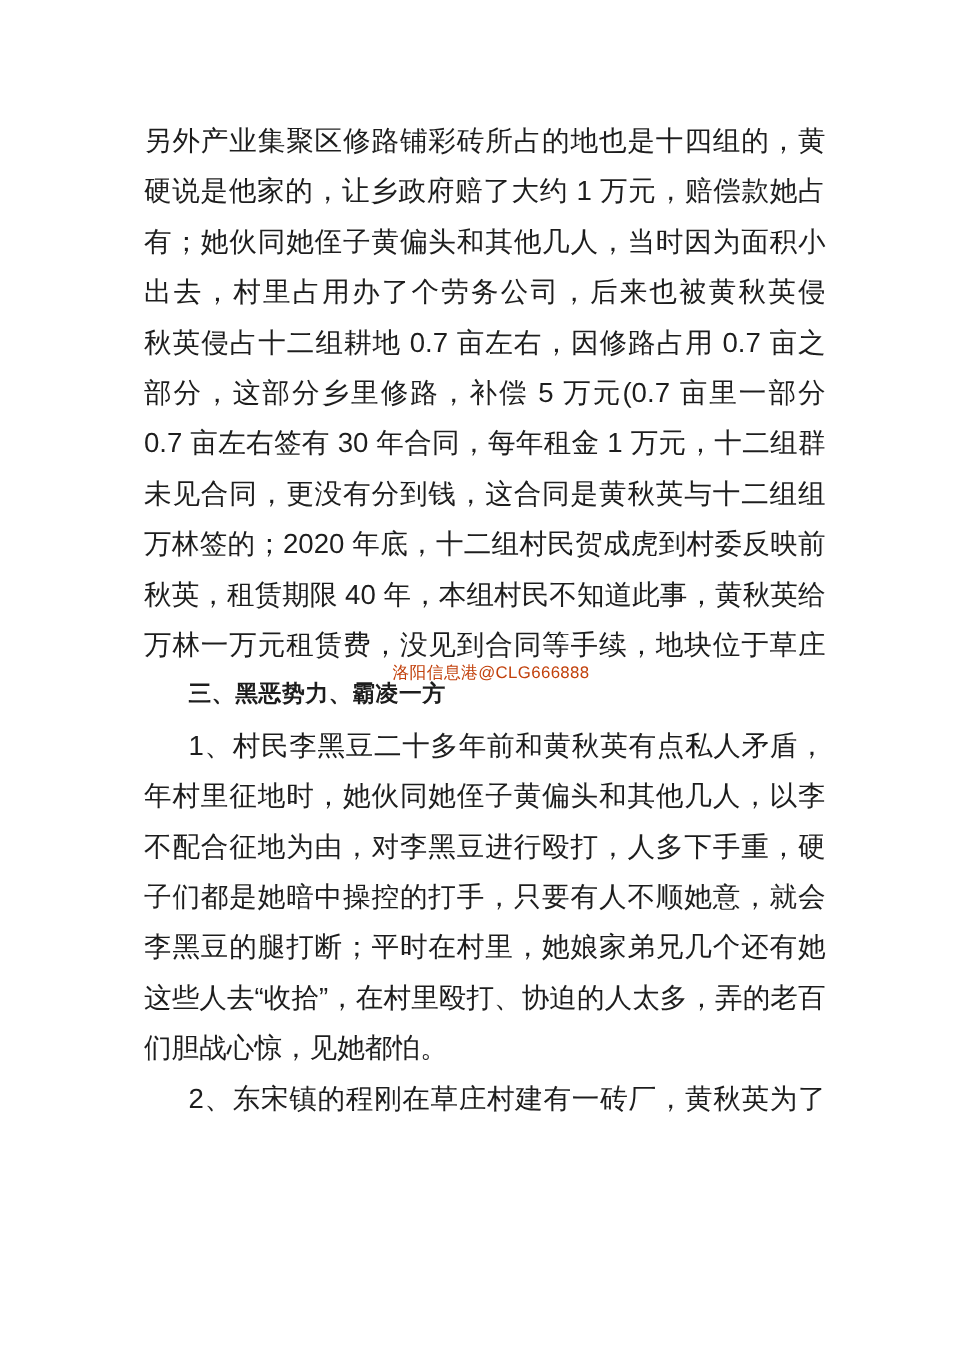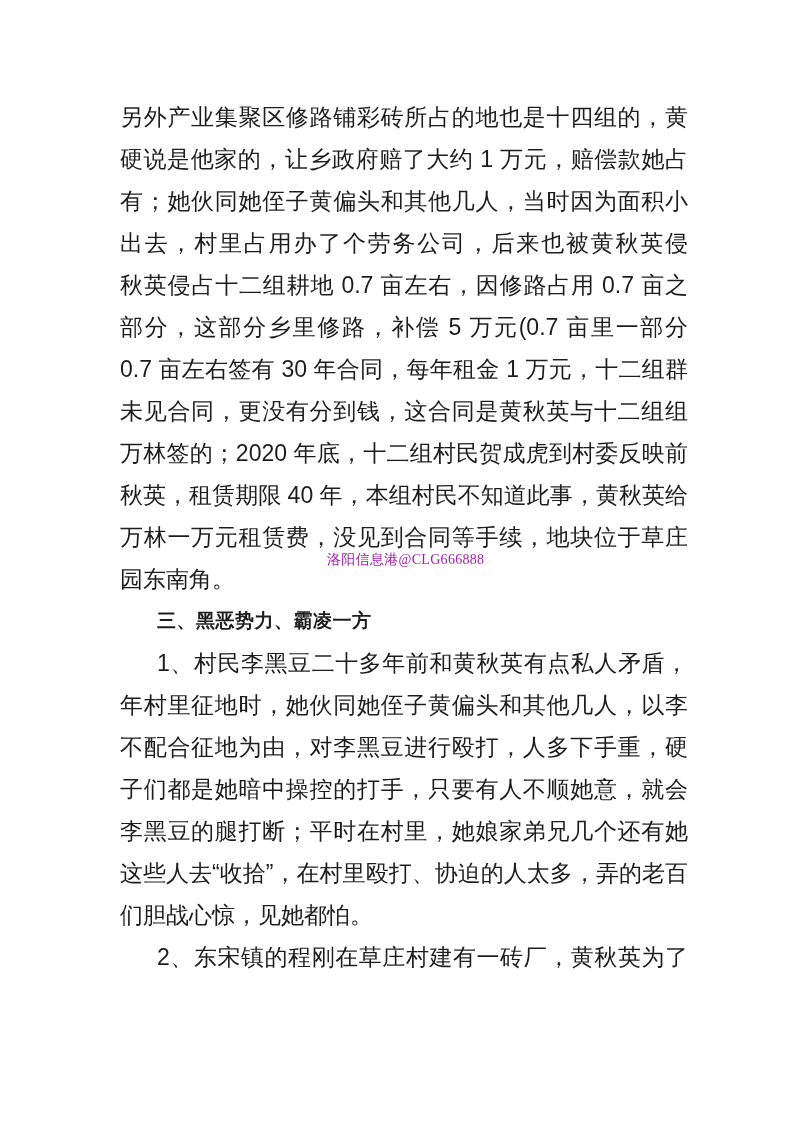--- a/index.html
+++ b/index.html
@@ -65,25 +65,24 @@
       <div class="line stretch">硬说是他家的，让乡政府赔了大约 1 万元，赔偿款她占为已</div>
       <div class="line stretch">有；她伙同她侄子黄偏头和其他几人，当时因为面积小没卖</div>
       <div class="line stretch">出去，村里占用办了个劳务公司，后来也被黄秋英侵占；黄</div>
       <div class="line stretch">秋英侵占十二组耕地 0.7 亩左右，因修路占用 0.7 亩之内一</div>
       <div class="line stretch">部分，这部分乡里修路，补偿 5 万元(0.7 亩里一部分地)，这</div>
       <div class="line stretch">0.7 亩左右签有 30 年合同，每年租金 1 万元，十二组群众也</div>
       <div class="line stretch">未见合同，更没有分到钱，这合同是黄秋英与十二组组长贺</div>
       <div class="line stretch">万林签的；2020 年底，十二组村民贺成虎到村委反映前任十</div>
       <div class="line stretch">秋英，租赁期限 40 年，本组村民不知道此事，黄秋英给了贺</div>
       <div class="line stretch">万林一万元租赁费，没见到合同等手续，地块位于草庄工业</div>
-      <div class="line">园东南角。</div>
       <div class="line heading indent">三、黑恶势力、霸凌一方</div>
       <div class="line stretch indent">1、村民李黑豆二十多年前和黄秋英有点私人矛盾，前几</div>
       <div class="line stretch">年村里征地时，她伙同她侄子黄偏头和其他几人，以李黑豆</div>
       <div class="line stretch">不配合征地为由，对李黑豆进行殴打，人多下手重，硬是将</div>
       <div class="line stretch">子们都是她暗中操控的打手，只要有人不顺她意，就会安排</div>
       <div class="line stretch">李黑豆的腿打断；平时在村里，她娘家弟兄几个还有她的侄</div>
       <div class="line stretch">这些人去“收拾”，在村里殴打、协迫的人太多，弄的老百姓</div>
       <div class="line">们胆战心惊，见她都怕。</div>
       <div class="line stretch indent">2、东宋镇的程刚在草庄村建有一砖厂，黄秋英为了一已</div>
     </div>
-  <div class="watermark" style="color: #a21caf; font-family: Liberation Serif, serif;">洛阳信息港@CLG666888</div>
+  <div class="watermark" style="color: #c2410c;">洛阳信息港@CLG666888</div>
 </div>
 
 </body></html>

